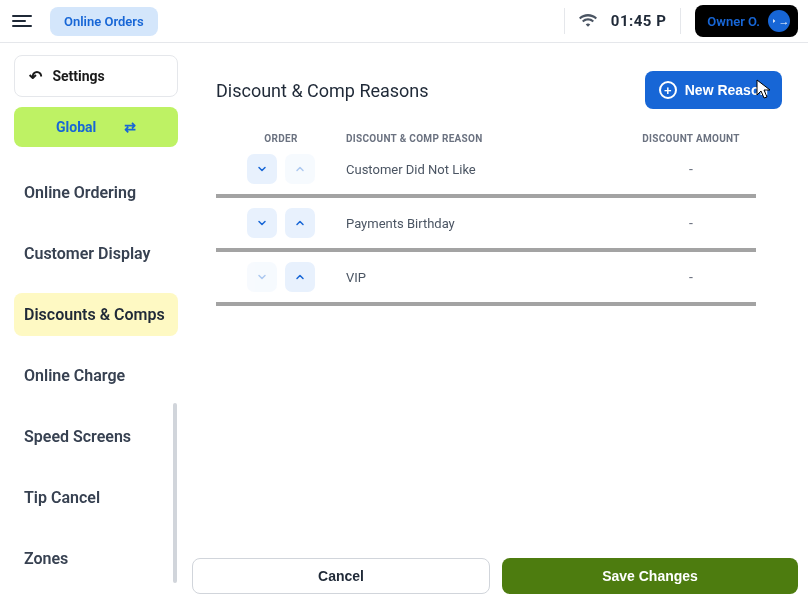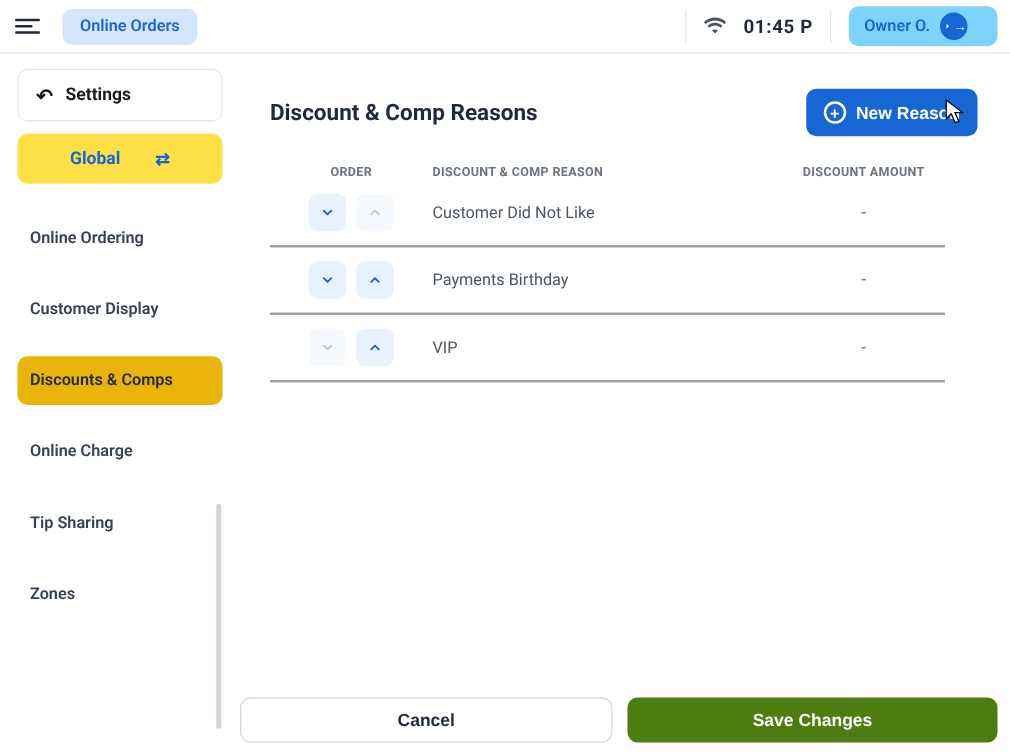--- a/index.html
+++ b/index.html
@@ -33,74 +33,74 @@
     margin-left: auto;
     display: flex;
     align-items: center;
     gap: 14px;
     justify-content: center;
   }
   .divider-v { width:1px; height:26px; background:#e5e7eb; }
   .wifi { color:#4b5563; font-size:16px; }
   .clock { font-weight:700; color:#1f2937; font-size:15px; letter-spacing:0.5px; }
   .owner-pill {
-    background:#7dd3fc; color:#1766d6; font-weight:600; font-size:13px;
-    padding:5px 24px 5px 12px; border-radius:8px; display:flex; align-items:center; gap:8px;
+    background:#000000; color:#1766d6; font-weight:600; font-size:13px;
+    padding:5px 8px 5px 12px; border-radius:8px; display:flex; align-items:center; gap:8px;
   }
   .owner-avatar {
     width:22px; height:22px; border-radius:50%; background:#1766d6;
     display:flex; align-items:center; justify-content:center; color:#fff; font-size:11px;
   }
   
   .body-area { display:flex; height: calc(604px - 43px); }
   .sidebar { width: 180px; padding: 12px 0 0 14px; position:relative; }
   .settings-card {
     width: 164px; height:42px; border:1px solid #e5e7eb; border-radius:8px;
     display:flex; align-items:center; gap:10px; padding:0 14px; font-weight:700; font-size:14px;
     background:#fff;
   }
   .back-arrow { font-size:16px; }
   .global-card {
-    width:164px; height:40px; margin-top:10px; border-radius:8px; background:#fde047;
+    width:164px; height:40px; margin-top:10px; border-radius:8px; background:#bef264;
     display:flex; align-items:center; justify-content:center; gap:28px; color:#1766d6; font-weight:700; font-size:14px;
   }
   .shuffle { font-size:14px; color:#1766d6; }
   .side-list { margin-top:24px; width:164px; }
   .side-item {
-    padding:12px 10px; font-size:13px; font-weight:600; color:#374151; border-radius:8px;
+    padding:12px 10px; font-size:16px; font-weight:600; color:#374151; border-radius:8px;
     cursor:pointer;
   }
   .side-item + .side-item { margin-top:18px; }
-  .side-item.active { background:#eab308; color:#1f2937; }
+  .side-item.active { background:#fef9c3; color:#1f2937; }
   .side-scroll-track {
     position:absolute; right:3px; top: 360px; width:4px; height:180px; background:#d1d5db; border-radius:2px;
   }
   
   .main { flex:1; padding: 28px 26px 0 36px; position:relative; }
   .page-head { display:flex; align-items:center; }
-  .page-title { font-size:18px; font-weight:700; color:#1f2937; }
+  .page-title { font-size:18px; font-weight:400; color:#1f2937; }
   .new-btn {
     margin-left:auto; background:#1766d6; color:#fff; border:none; border-radius:8px;
     height:38px; padding:0 14px; font-weight:600; font-size:14px;
     display:flex; align-items:center; gap:8px; cursor:pointer;
     position:relative;
   }
   .cursor-img {
     position:absolute; right:10px; top:8px; pointer-events:none;
   }
   .plus-circ {
     width:18px; height:18px; border:2px solid #fff; border-radius:50%;
     display:flex; align-items:center; justify-content:center; font-size:13px; line-height:1;
   }
   .tbl { margin-top:24px; width: 540px; }
   .thead { display:flex; font-size:10px; font-weight:700; color:#6b7280; letter-spacing:0.3px;justify-content:flex-end; }
   .col-order { width:130px; text-align:center; }
   .col-reason { flex:1; }
   .col-amount { width:130px; text-align:center; }
-  .trow { display:flex; align-items:center; height:54px; border-bottom:2px solid #a3a3a3; }
+  .trow { display:flex; align-items:center; height:54px; border-bottom:4px solid #a3a3a3; }
   .order-cell { width:130px; display:flex; gap:8px; justify-content:center; }
   .ord-btn {
     width:30px; height:30px; border-radius:7px; background:#e8f1fd; color:#1766d6;
     display:flex; align-items:center; justify-content:center; font-size:14px; cursor:pointer; border:none;
   }
   .ord-btn.disabled { opacity:0.35; cursor:default; }
   .reason-cell { flex:1; font-size:13px; color:#4b5563; }
   .amount-cell { width:130px; text-align:center; color:#6b7280; font-size:14px; }
   
   .footer { position:absolute; left:0; right:10px; bottom:10px; display:flex; gap:12px; padding-left:12px; }
@@ -152,21 +152,22 @@
     </div>
     <div class="global-card">
       <span>Global</span>
       <span class="shuffle">⇄</span>
     </div>
     <div class="side-list" id="side-list">
         <div class="side-item">Online Ordering</div>
         <div class="side-item">Customer Display</div>
         <div class="side-item active">Discounts &amp; Comps</div>
         <div class="side-item">Online Charge</div>
-        <div class="side-item">Tip Sharing</div>
+        <div class="side-item">Speed Screens</div>
+        <div class="side-item">Tip Cancel</div>
         <div class="side-item">Zones</div>
       </div>
     <div class="side-scroll-track"></div>
   </div>
 
   <div class="main">
     <div class="page-head">
       <div class="page-title">Discount &amp; Comp Reasons</div>
       <button class="new-btn">
         <span class="plus-circ">+</span>

